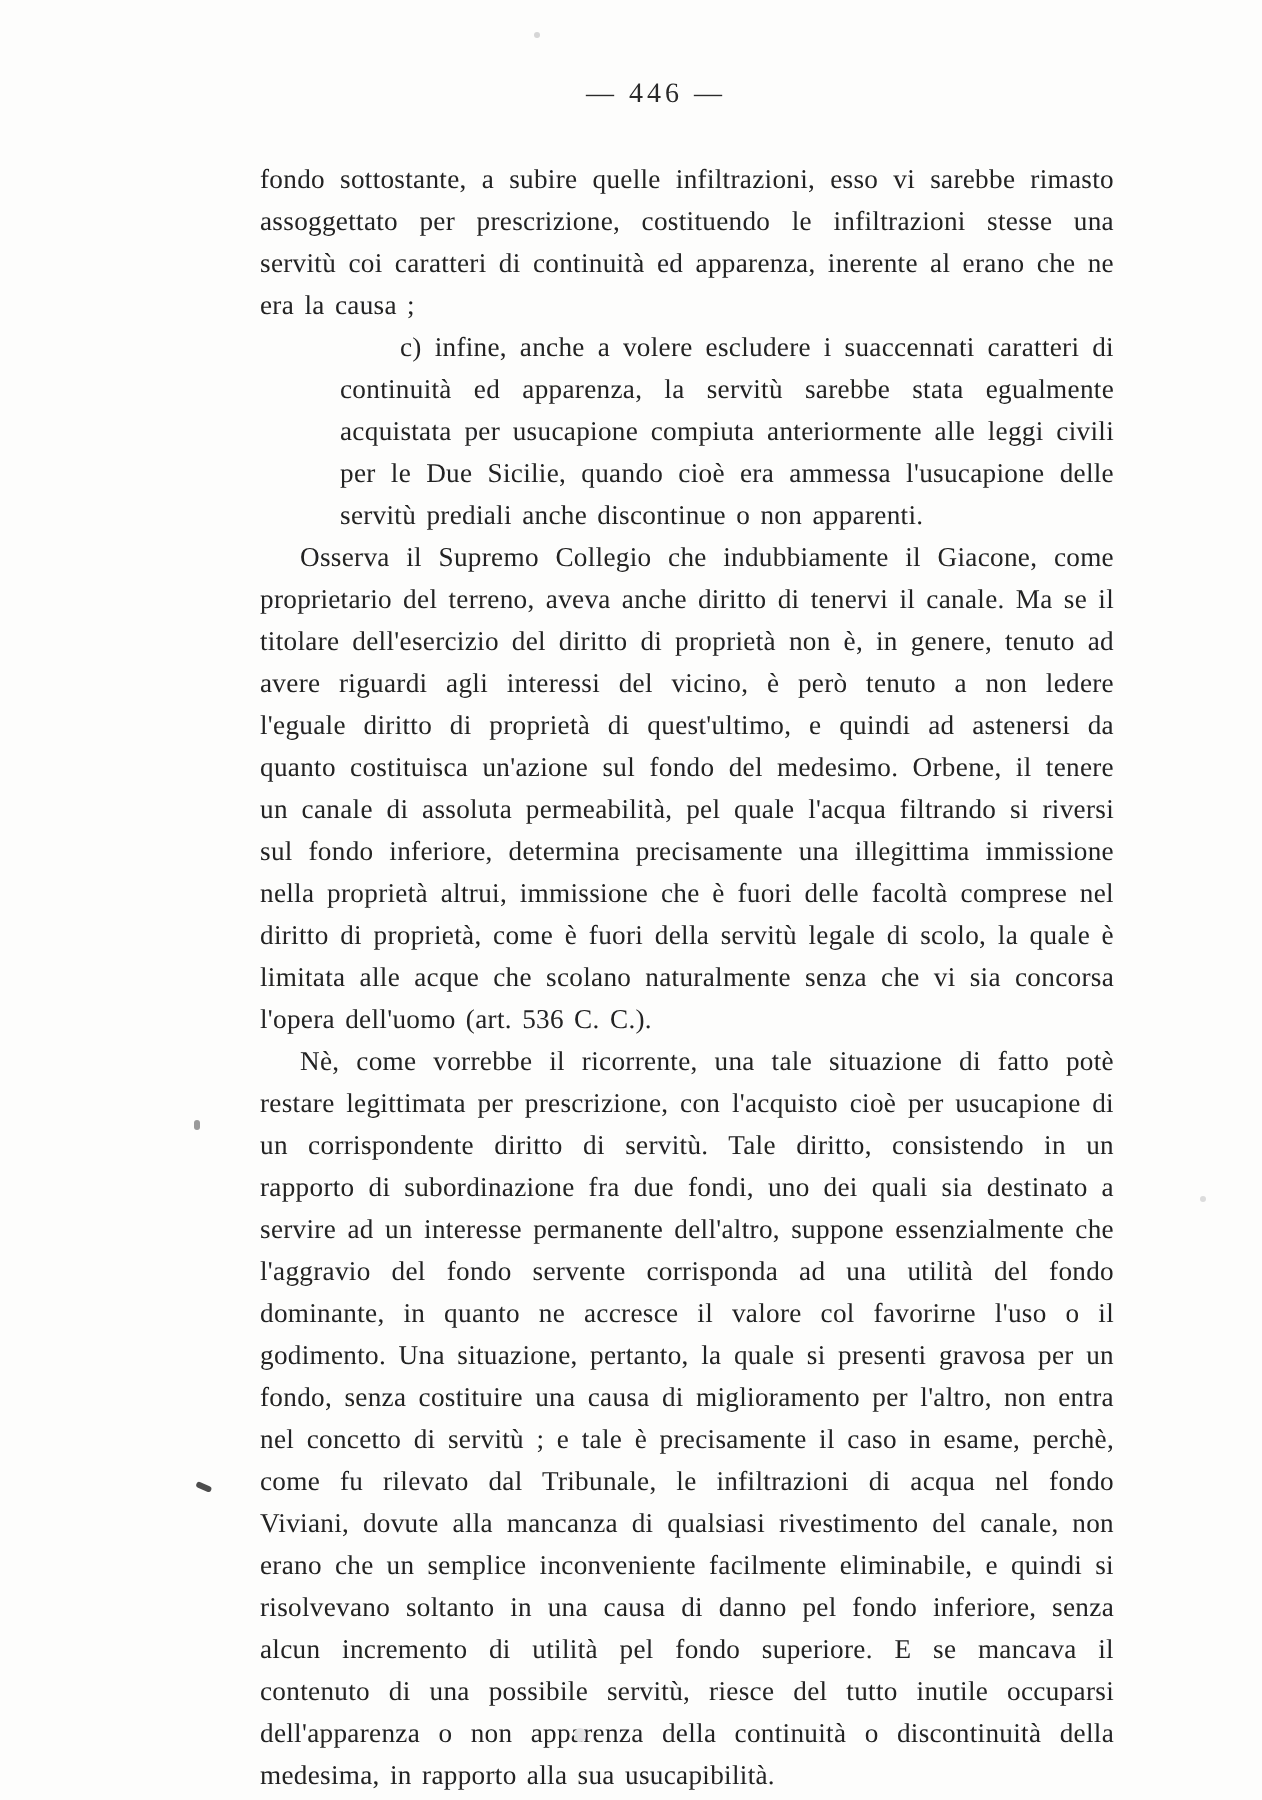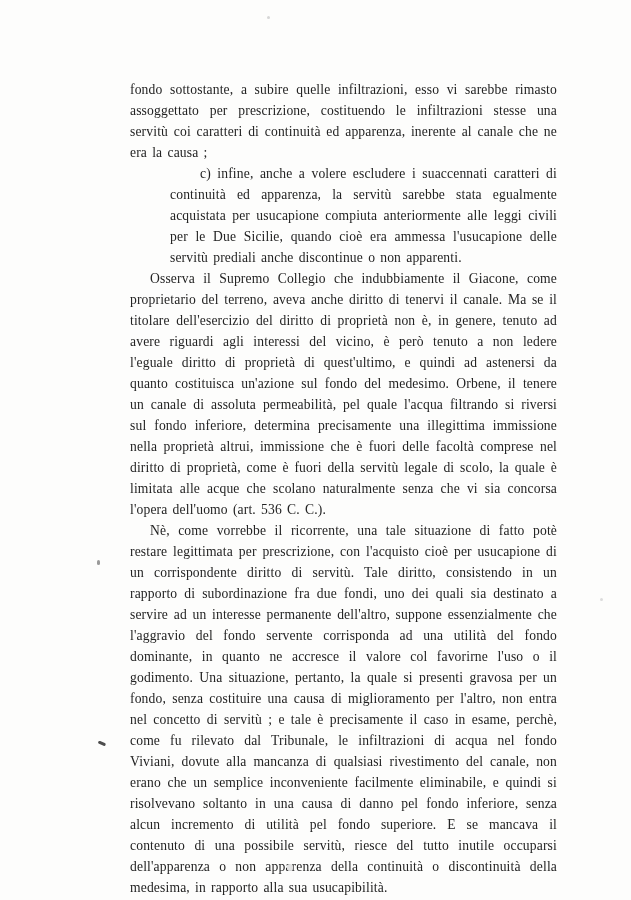--- a/index.html
+++ b/index.html
@@ -63,23 +63,24 @@
   .speckle.s2 { left: 98px;  top: 742px; width: 8px; height: 2.5px; background: #4d4d4d; border-radius: 2px; transform: rotate(24deg); }
   .speckle.s3 { left: 287px; top: 864px; width: 6px; height: 7px; background: #e3e3e3; border-radius: 50%; }
   .speckle.s4 { left: 267px; top: 16px;  width: 3px; height: 3px; background: #d6d6d6; border-radius: 50%; }
   .speckle.s5 { left: 600px; top: 598px; width: 3px; height: 3px; background: #dcdcdc; border-radius: 50%; }
 </style>
 </head>
 <body>
 
 <div class="page">
 
+  <div class="page-number">— 446 —</div>
 
   <div class="text-block">
-    <p class="para no-indent">fondo sottostante, a subire quelle infiltrazioni, esso vi sarebbe rimasto assoggettato per prescrizione, costituendo le infiltrazioni stesse una servitù coi caratteri di continuità ed apparenza, inerente al canale che ne era la causa ;</p>
+    <p class="para no-indent">fondo sottostante, a subire quelle infiltrazioni, esso vi sarebbe rimasto assoggettato per prescrizione, costituendo le infiltrazioni stesse una servitù coi caratteri di continuità ed apparenza, inerente al erano che ne era la causa ;</p>
     <p class="para item-indent">c) infine, anche a volere escludere i suaccennati caratteri di continuità ed apparenza, la servitù sarebbe stata egualmente acquistata per usucapione compiuta anteriormente alle leggi civili per le Due Sicilie, quando cioè era ammessa l'usucapione delle servitù prediali anche discontinue o non apparenti.</p>
     <p class="para">Osserva il Supremo Collegio che indubbiamente il Giacone, come proprietario del terreno, aveva anche diritto di tenervi il canale. Ma se il titolare dell'esercizio del diritto di proprietà non è, in genere, tenuto ad avere riguardi agli interessi del vicino, è però tenuto a non ledere l'eguale diritto di proprietà di quest'ultimo, e quindi ad astenersi da quanto costituisca un'azione sul fondo del medesimo. Orbene, il tenere un canale di assoluta permeabilità, pel quale l'acqua filtrando si riversi sul fondo inferiore, determina precisamente una illegittima immissione nella proprietà altrui, immissione che è fuori delle facoltà comprese nel diritto di proprietà, come è fuori della servitù legale di scolo, la quale è limitata alle acque che scolano naturalmente senza che vi sia concorsa l'opera dell'uomo (art. 536 C. C.).</p>
     <p class="para">Nè, come vorrebbe il ricorrente, una tale situazione di fatto potè restare legittimata per prescrizione, con l'acquisto cioè per usucapione di un corrispondente diritto di servitù. Tale diritto, consistendo in un rapporto di subordinazione fra due fondi, uno dei quali sia destinato a servire ad un interesse permanente dell'altro, suppone essenzialmente che l'aggravio del fondo servente corrisponda ad una utilità del fondo dominante, in quanto ne accresce il valore col favorirne l'uso o il godimento. Una situazione, pertanto, la quale si presenti gravosa per un fondo, senza costituire una causa di miglioramento per l'altro, non entra nel concetto di servitù ; e tale è precisamente il caso in esame, perchè, come fu rilevato dal Tribunale, le infiltrazioni di acqua nel fondo Viviani, dovute alla mancanza di qualsiasi rivestimento del canale, non erano che un semplice inconveniente facilmente eliminabile, e quindi si risolvevano soltanto in una causa di danno pel fondo inferiore, senza alcun incremento di utilità pel fondo superiore. E se mancava il contenuto di una possibile servitù, riesce del tutto inutile occuparsi dell'apparenza o non apparenza della continuità o discontinuità della medesima, in rapporto alla sua usucapibilità.</p>
   </div>
 
   <div class="speckle s1"></div>
   <div class="speckle s2"></div>
   <div class="speckle s3"></div>
   <div class="speckle s4"></div>
   <div class="speckle s5"></div>

